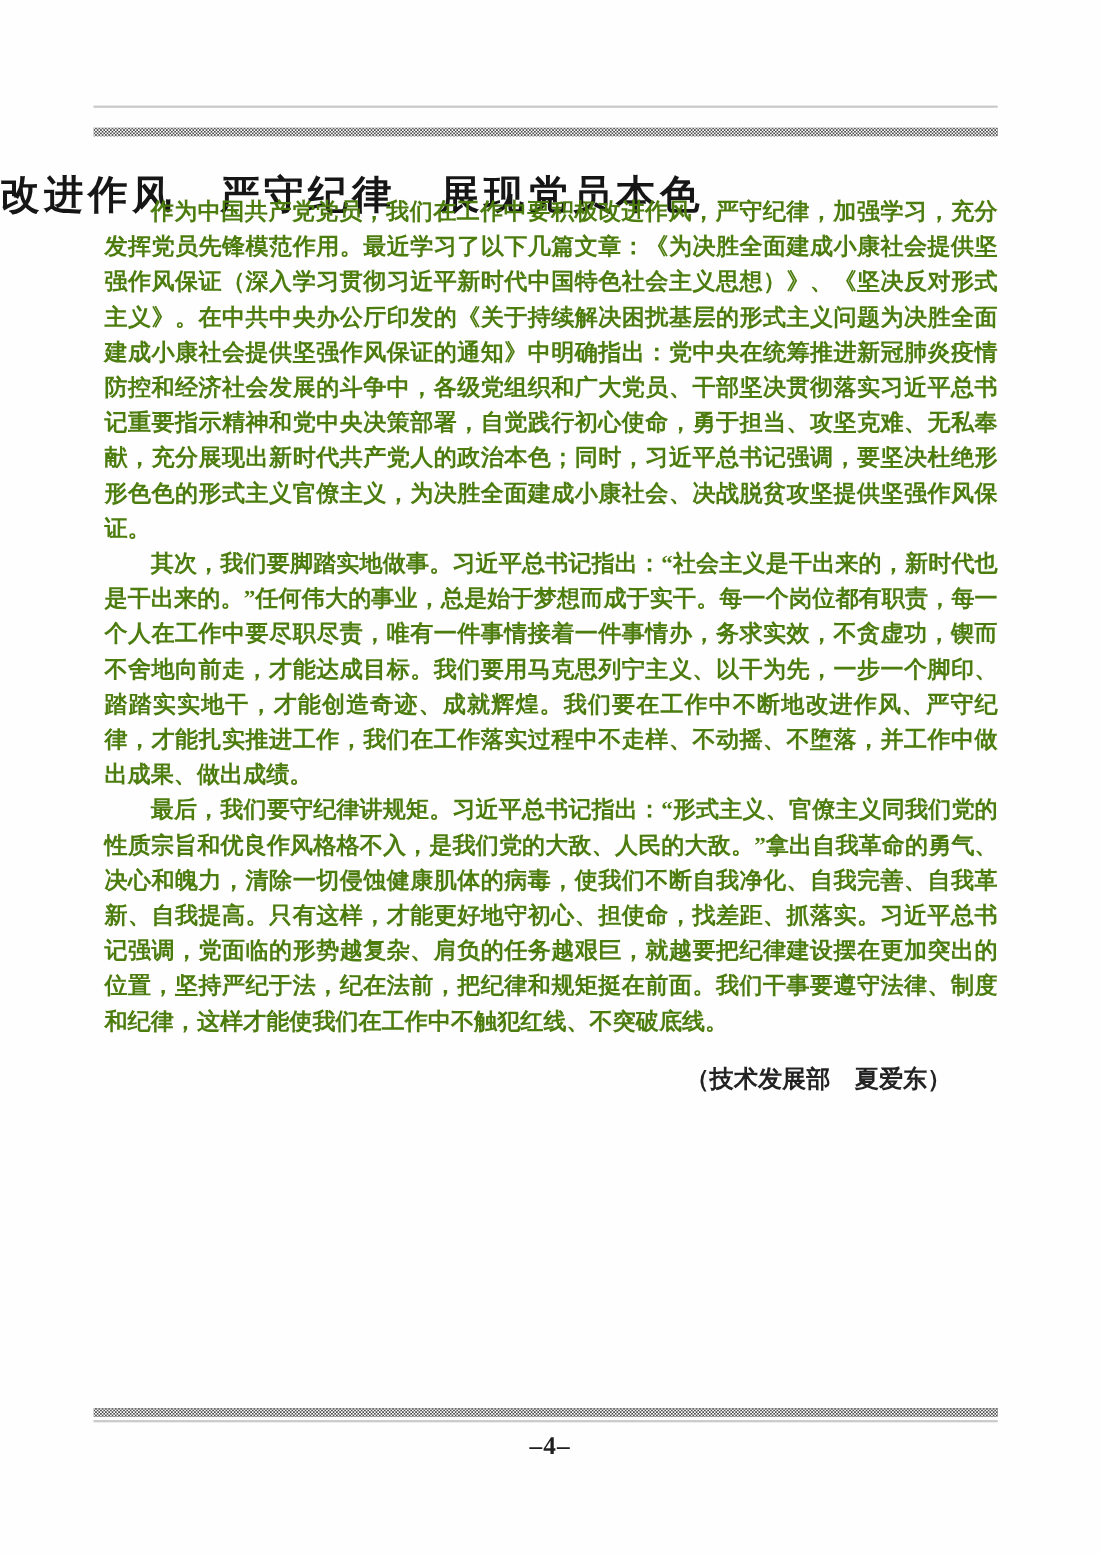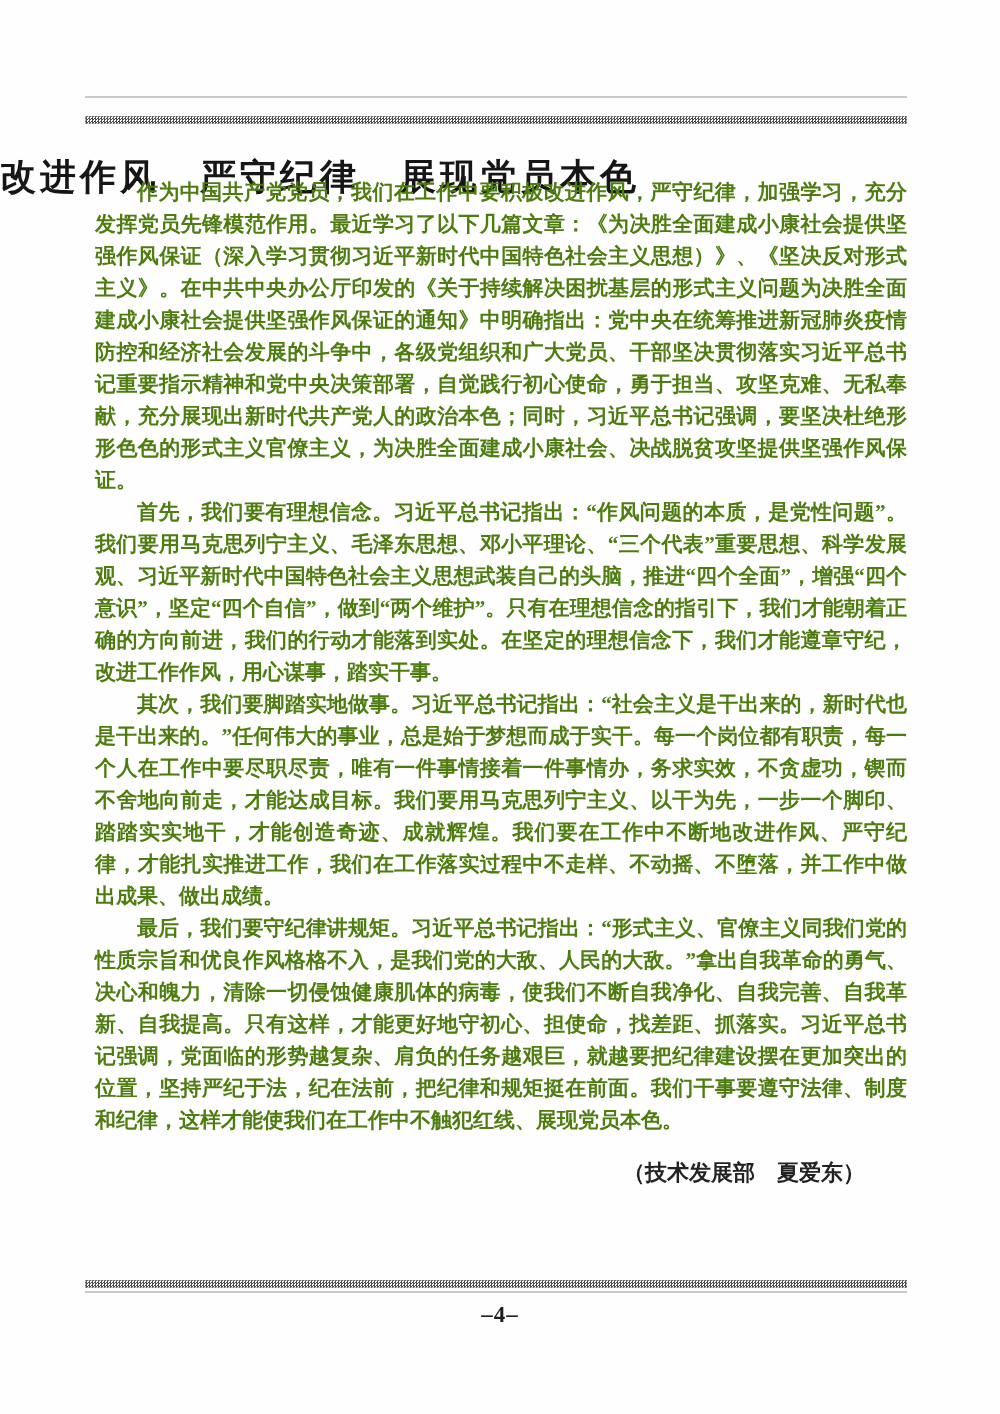--- a/index.html
+++ b/index.html
@@ -99,23 +99,22 @@
 
 <div class="page">
 
   <div class="thin-rule top"></div>
   <div class="halftone-rule top"></div>
 
   <h1 class="doc-title">改进作风　严守纪律　展现党员本色</h1>
 
   <div class="content">
     <p>作为中国共产党党员，我们在工作中要积极改进作风，严守纪律，加强学习，充分发挥党员先锋模范作用。最近学习了以下几篇文章：《为决胜全面建成小康社会提供坚强作风保证（深入学习贯彻习近平新时代中国特色社会主义思想）》、《坚决反对形式主义》。在中共中央办公厅印发的《关于持续解决困扰基层的形式主义问题为决胜全面建成小康社会提供坚强作风保证的通知》中明确指出：党中央在统筹推进新冠肺炎疫情防控和经济社会发展的斗争中，各级党组织和广大党员、干部坚决贯彻落实习近平总书记重要指示精神和党中央决策部署，自觉践行初心使命，勇于担当、攻坚克难、无私奉献，充分展现出新时代共产党人的政治本色；同时，习近平总书记强调，要坚决杜绝形形色色的形式主义官僚主义，为决胜全面建成小康社会、决战脱贫攻坚提供坚强作风保证。</p>
-    <p>首先，我们要有理想信念。习近平总书记指出：“作风问题的本质，是党性问题”。我们要用马克思列宁主义、毛泽东思想、邓小平理论、“三个代表”重要思想、科学发展观、习近平新时代中国特色社会主义思想武装自己的头脑，推进“四个全面”，增强“四个意识”，坚定“四个自信”，做到“两个维护”。只有在理想信念的指引下，我们才能朝着正确的方向前进，我们的行动才能落到实处。在坚定的理想信念下，我们才能遵章守纪，改进工作作风，用心谋事，踏实干事。</p>
     <p>其次，我们要脚踏实地做事。习近平总书记指出：“社会主义是干出来的，新时代也是干出来的。”任何伟大的事业，总是始于梦想而成于实干。每一个岗位都有职责，每一个人在工作中要尽职尽责，唯有一件事情接着一件事情办，务求实效，不贪虚功，锲而不舍地向前走，才能达成目标。我们要用马克思列宁主义、以干为先，一步一个脚印、踏踏实实地干，才能创造奇迹、成就辉煌。我们要在工作中不断地改进作风、严守纪律，才能扎实推进工作，我们在工作落实过程中不走样、不动摇、不堕落，并工作中做出成果、做出成绩。</p>
-    <p>最后，我们要守纪律讲规矩。习近平总书记指出：“形式主义、官僚主义同我们党的性质宗旨和优良作风格格不入，是我们党的大敌、人民的大敌。”拿出自我革命的勇气、决心和魄力，清除一切侵蚀健康肌体的病毒，使我们不断自我净化、自我完善、自我革新、自我提高。只有这样，才能更好地守初心、担使命，找差距、抓落实。习近平总书记强调，党面临的形势越复杂、肩负的任务越艰巨，就越要把纪律建设摆在更加突出的位置，坚持严纪于法，纪在法前，把纪律和规矩挺在前面。我们干事要遵守法律、制度和纪律，这样才能使我们在工作中不触犯红线、展现党员本色。</p>
+    <p>最后，我们要守纪律讲规矩。习近平总书记指出：“形式主义、官僚主义同我们党的性质宗旨和优良作风格格不入，是我们党的大敌、人民的大敌。”拿出自我革命的勇气、决心和魄力，清除一切侵蚀健康肌体的病毒，使我们不断自我净化、自我完善、自我革新、自我提高。只有这样，才能更好地守初心、担使命，找差距、抓落实。习近平总书记强调，党面临的形势越复杂、肩负的任务越艰巨，就越要把纪律建设摆在更加突出的位置，坚持严纪于法，纪在法前，把纪律和规矩挺在前面。我们干事要遵守法律、制度和纪律，这样才能使我们在工作中不触犯红线、不突破底线。</p>
 
     <div class="signature">（技术发展部　夏爱东）</div>
   </div>
 
   <div class="halftone-rule bottom"></div>
   <div class="thin-rule bottom"></div>
 
   <div class="page-number">–4–</div>
 
 </div>

